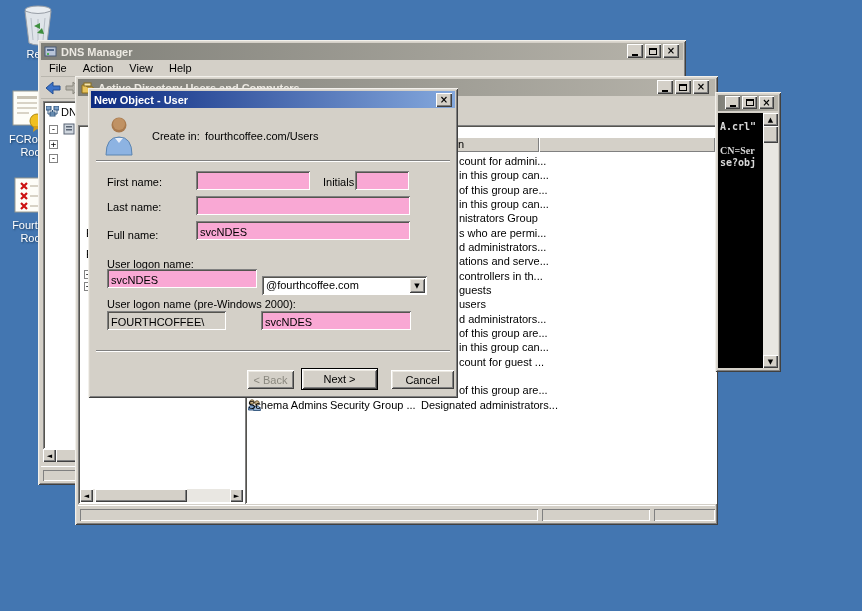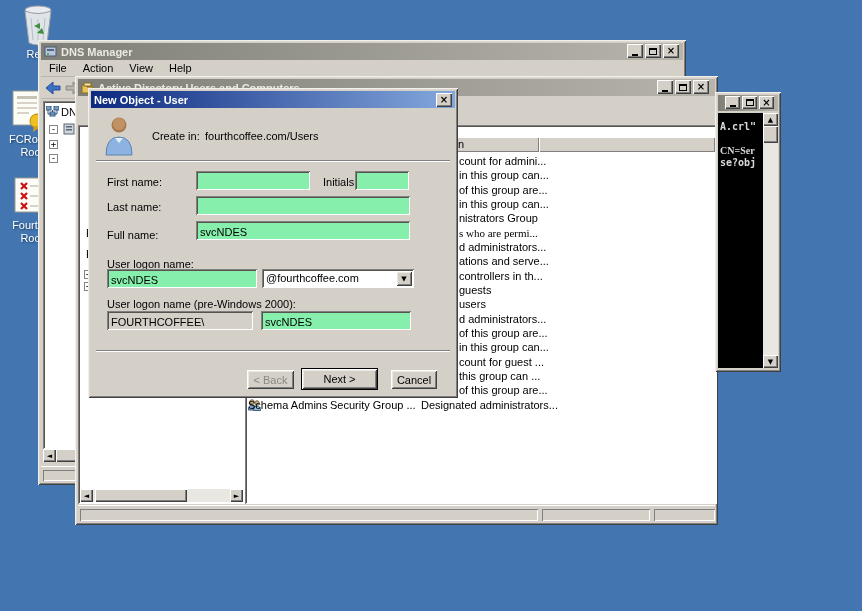--- a/index.html
+++ b/index.html
@@ -14,21 +14,21 @@
   .ttl{font-weight:bold;margin-left:4px;}
   .wbtns{position:absolute;display:flex;gap:2px;}
   .wbtn{width:16px;height:14px;background:#d4d0c8;display:flex;align-items:center;justify-content:center;
         box-shadow:inset 1px 1px 0 #fff,inset -1px -1px 0 #404040,inset -2px -2px 0 #808080;}
   .gmin{width:6px;height:2px;background:#000;margin-top:7px;}
   .gmax{width:8px;height:7px;border:1px solid #000;border-top:2px solid #000;}
   .gx{font-size:10px;font-weight:bold;line-height:1;font-family:"DejaVu Sans",sans-serif;}
   .sunken{background:#fff;box-shadow:inset 1px 1px 0 #808080,inset -1px -1px 0 #fff,inset 2px 2px 0 #55544f;}
   .btn{background:#d4d0c8;display:flex;align-items:center;justify-content:center;
        box-shadow:inset 1px 1px 0 #fff,inset -1px -1px 0 #404040,inset 2px 2px 0 #ece9e2,inset -2px -2px 0 #808080;}
-  .input{position:absolute;border:none;outline:none;background:#86efac;padding:3px 0 0 4px;
+  .input{position:absolute;border:none;outline:none;background:#f9a8d4;padding:3px 0 0 4px;
          box-shadow:inset 1px 1px 0 #808080,inset -1px -1px 0 #fff,inset 2px 2px 0 #55544f;
          font:11px "Liberation Sans",sans-serif;}
   .input.gray{background:#d4d0c8;}
   .lbl{position:absolute;white-space:nowrap;}
   .hr{position:absolute;height:2px;border-top:1px solid #808080;border-bottom:1px solid #fff;}
   .mitem{padding:2px 8px;}
   .pm{position:absolute;width:9px;height:9px;background:#fff;border:1px solid #848484;
       font:9px/7px "DejaVu Sans Mono",monospace;text-align:center;}
   .sbtn{background:#d4d0c8;display:flex;align-items:center;justify-content:center;
         box-shadow:inset 1px 1px 0 #fff,inset -1px -1px 0 #404040,inset -2px -2px 0 #808080;
@@ -197,21 +197,21 @@
       </div>
     <div class="lrow" style="top:59px;">
         <span class="frag">of this group are...</span>
       </div>
     <div class="lrow" style="top:73px;">
         <span class="frag">in this group can...</span>
       </div>
     <div class="lrow" style="top:87px;">
         <span class="frag">nistrators Group</span>
       </div>
-    <div class="lrow" style="top:102px;font-family:Liberation Serif, serif;">
+    <div class="lrow" style="top:102px;">
         <span class="frag">s who are permi...</span>
       </div>
     <div class="lrow" style="top:116px;">
         <span class="frag">d administrators...</span>
       </div>
     <div class="lrow" style="top:145px;">
         <span class="frag">controllers in th...</span>
       </div>
     <div class="lrow" style="top:130px;">
         <span class="frag">ations and serve...</span>
@@ -226,23 +226,20 @@
         <span class="frag">d administrators...</span>
       </div>
     <div class="lrow" style="top:202px;">
         <span class="frag">of this group are...</span>
       </div>
     <div class="lrow" style="top:216px;">
         <span class="frag">in this group can...</span>
       </div>
     <div class="lrow" style="top:231px;">
         <span class="frag">count for guest ...</span>
-      </div>
-    <div class="lrow" style="top:245px;">
-        <span class="frag">this group can ...</span>
       </div>
     <div class="lrow" style="top:259px;">
         <span class="frag">of this group are...</span>
       </div>
 
     <div class="lrow" style="top:274px;">
       <svg class="abs" style="left:3px;top:0;" width="13" height="12" viewBox="0 0 13 12">
         <circle cx="4" cy="3" r="2.2" fill="#c9b38a" stroke="#6d5a35"></circle>
         <path d="M0.5 11 Q0.5 6 4 6 Q7.5 6 7.5 11 Z" fill="#7da0c8" stroke="#3c5f85"></path>
         <circle cx="9" cy="4" r="2.2" fill="#c9b38a" stroke="#6d5a35"></circle>
@@ -287,36 +284,36 @@
   <input class="input" style="left: 267px; top: 83px; width: 54px; height: 19px;" value="">
 
   <span class="lbl" style="left:19px;top:113px;">Last name:</span>
   <input class="input" style="left: 108px; top: 108px; width: 214px; height: 19px;" value="">
 
   <span class="lbl" style="left:19px;top:141px;">Full name:</span>
   <input class="input" style="left: 108px; top: 133px; width: 214px; height: 19px;" value="svcNDES">
 
   <span class="lbl" style="left:19px;top:170px;">User logon name:</span>
   <input class="input" style="left: 19px; top: 181px; width: 150px; height: 19px;" value="svcNDES">
-  <div class="sunken abs" style="left:174px;top:181px;width:152px;height:19px;text-decoration:underline;">
+  <div class="sunken abs" style="left:174px;top:188px;width:165px;height:19px;text-decoration:underline;">
     <span class="lbl" style="left:4px;top:3px;">@fourthcoffee.com</span>
     <div class="btn abs" style="right:2px;top:2px;width:16px;height:15px;">
       <span style="font-family:'DejaVu Sans',sans-serif;font-size:7px;">▼</span>
     </div>
   </div>
 
   <span class="lbl" style="left:19px;top:210px;">User logon name (pre-Windows 2000):</span>
-  <input class="input gray" style="left: 19px; top: 223px; width: 146px; height: 19px;" value="FOURTHCOFFEE\">
+  <input class="input gray" style="left: 19px; top: 223px; width: 119px; height: 19px;" value="FOURTHCOFFEE\">
   <input class="input" style="left: 173px; top: 223px; width: 150px; height: 19px;" value="svcNDES">
 
   <div class="hr" style="left:8px;top:262px;width:354px;"></div>
 
   <div class="btn abs" style="left:159px;top:282px;width:47px;height:19px;color:#8a887f;">&lt; Back</div>
   <div class="btn abs" style="left:213px;top:280px;width:77px;height:22px;border:1px solid #000;">Next &gt;</div>
-  <div class="btn abs" style="left:303px;top:282px;width:46px;height:19px;">Cancel</div>
+  <div class="btn abs" style="left:303px;top:282px;width:63px;height:19px;">Cancel</div>
 </div>
 
 <div class="win" style="left:715px;top:92px;width:66px;height:280px;z-index:5;">
   <div class="tbar inactive" style="height:16px;"></div>
   <div class="wbtns" style="right:7px;top:4px;">
     <div class="wbtn" style="width:15px;height:13px;">
         <span class="gmin"></span>
       </div>
     <div class="wbtn" style="width:15px;height:13px;">
         <span class="gmax"></span>

